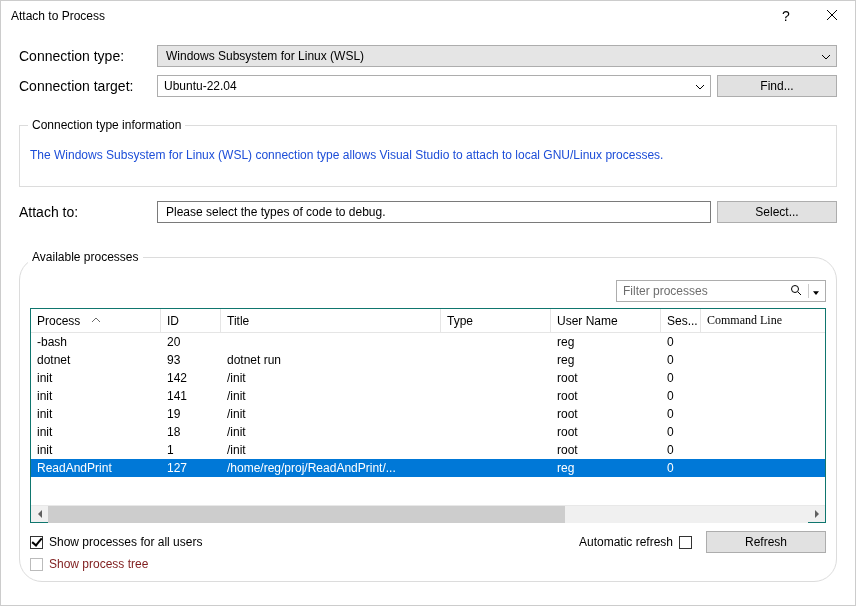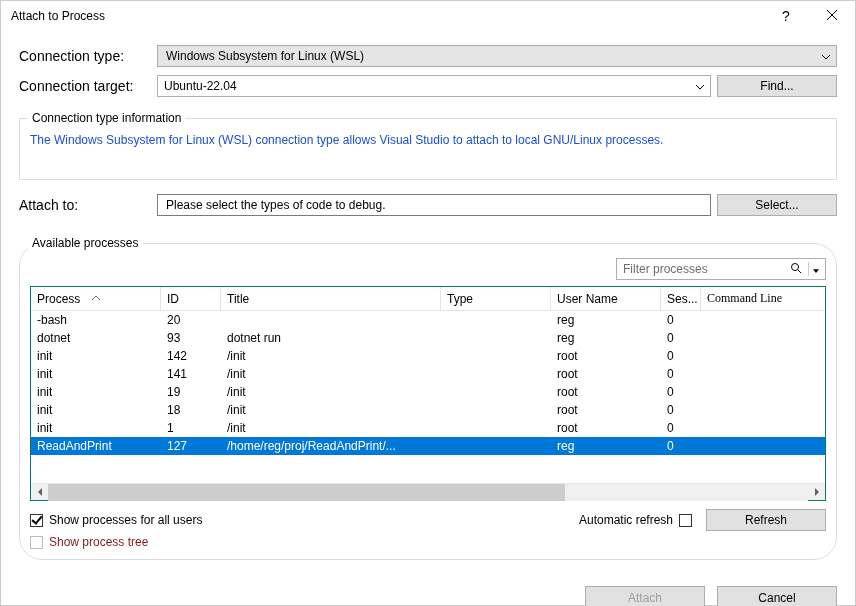--- a/index.html
+++ b/index.html
@@ -78,22 +78,22 @@
   background: #e1e1e1;
   padding: 0 10px;
   display: flex; align-items: center; justify-content: center;
   margin-left: 6px;
   min-width: 120px;
 }
 .btn.disabled { color: #a0a0a0; }
 .groupbox {
   border: 1px solid #dcdcdc;
   position: relative;
-  padding: 14px 10px 10px 10px;
-  margin-top: 13px;
+  padding: 22px 10px 10px 10px;
+  margin-top: 20px;
 }
 .groupbox-label {
   position: absolute;
   top: -8px; left: 8px;
   background: #fff;
   padding: 0 4px;
   font-size: 12px;
 }
 .info-text { font-size: 12px; color: #1d4ed8; }
 .attach-row { margin-top: 14px; margin-bottom: 14px; }

